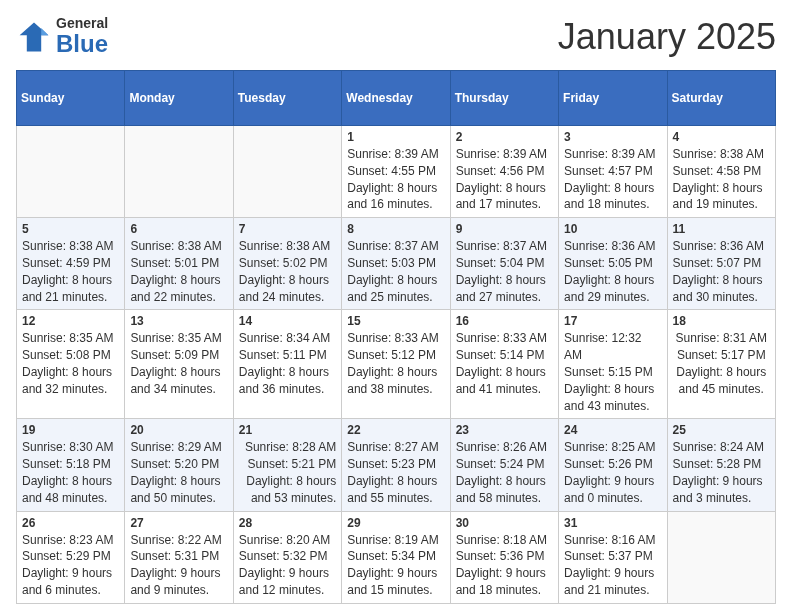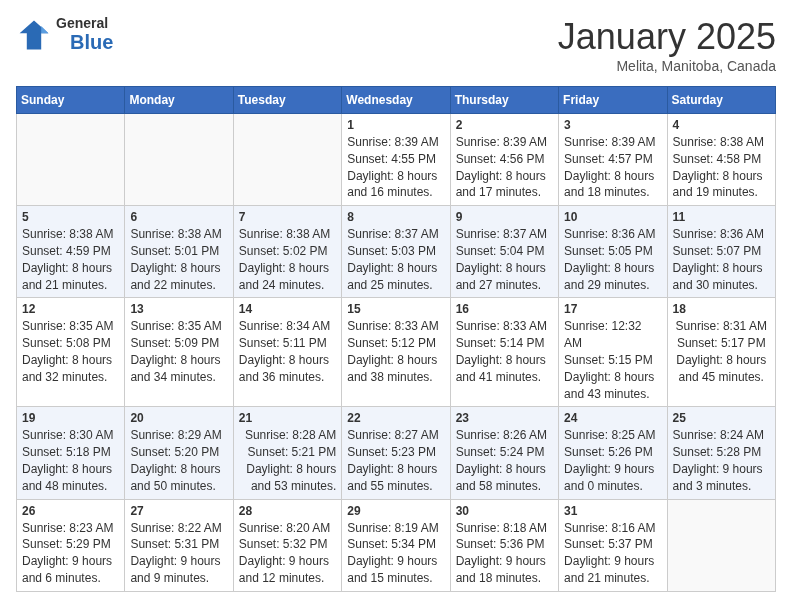--- a/index.html
+++ b/index.html
@@ -25,24 +25,23 @@
       display: flex;
       flex-direction: column;
       line-height: 1.1;
     }
     .logo-general {
       font-size: 14px;
       font-weight: bold;
       color: #333;
     }
     .logo-blue {
-      font-size: 20px;
+      font-size: 24px;
       font-weight: bold;
       color: #2a6ab5;
-      margin-left: 14px;
     }
     .logo-icon {
       width: 36px;
       height: 36px;
     }
     .title-block {
       text-align: right;
     }
     .month-title {
       font-size: 36px;
@@ -56,21 +55,21 @@
     table {
       width: 100%;
       border-collapse: collapse;
       table-layout: fixed;
     }
     thead tr th {
       background-color: #3a6dbf;
       color: #fff;
       font-size: 12px;
       font-weight: bold;
-      padding: 6px 4px;
+      padding: 20px 4px;
       text-align: left;
       border: 1px solid #2a5aa0;
     }
     tbody tr td {
       border: 1px solid #ccc;
       vertical-align: top;
       padding: 4px 5px;
       font-size: 10.5px;
       color: #333;
       min-height: 70px;
@@ -106,21 +105,20 @@
       <polygon points="20,4 36,18 28,18 28,36 12,36 12,18 4,18" fill="#2a6ab5"></polygon>
       <polygon points="28,10 36,18 28,18" fill="#5a9de0"></polygon>
     </svg>
     <div class="logo-text">
       <span class="logo-general">General</span>
       <span class="logo-blue">Blue</span>
     </div>
   </div>
   <div class="title-block">
     <div class="month-title">January 2025</div>
-    <div class="location">Melita, Manitoba, Canada</div>
   </div>
 </div>
 
 <table>
   <thead>
     <tr>
     <th>Sunday</th>
         <th>Monday</th>
         <th>Tuesday</th>
         <th>Wednesday</th>

